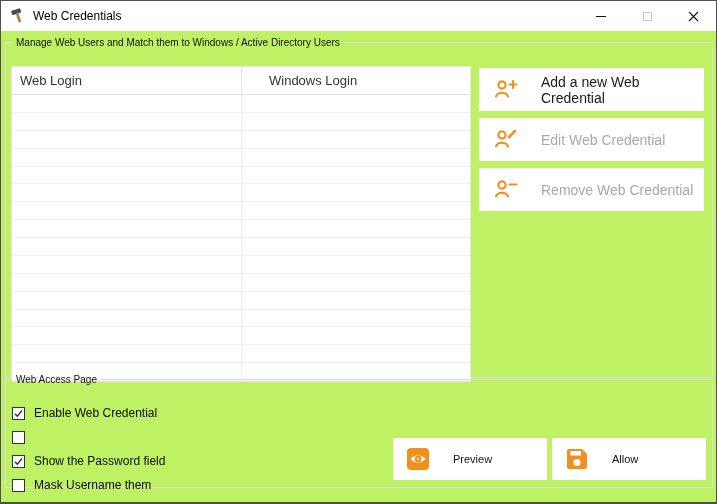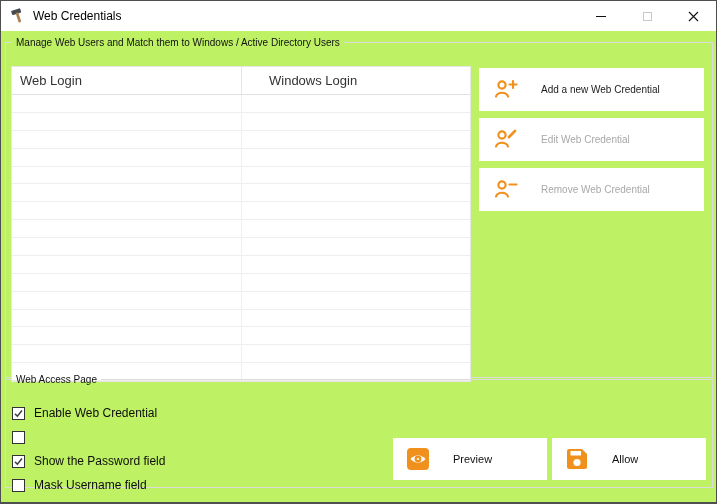--- a/index.html
+++ b/index.html
@@ -44,21 +44,21 @@
   .rows { position:relative; display:flex; flex-direction:column; height:286px; overflow:hidden; }
   .trow { flex:1 1 auto; border-bottom:1px solid #eeeeee; background:#fff; }
   .col-sep { position:absolute; left:229px; top:0; bottom:0; width:1px; background:#eeeeee; }
   
   .side-actions { position:absolute; left:473px; top:20px; width:225px; }
   .side-btn {
     width:225px; height:43px; margin-bottom:7px; background:#ffffff;
     display:flex; align-items:center; padding-left:14px; cursor:default;
   }
   .side-btn .icon { width:26px; height:26px; flex:0 0 auto; }
-  .side-btn .lbl { margin-left:22px; font-size:10px; color:#1a1a1a; }
+  .side-btn .lbl { margin-left:22px; font-size:14px; color:#1a1a1a; }
   .side-btn.disabled .lbl { color:#a8a8a8;text-align:center; }
   
   .checks { position:absolute; left:6px; top:16px; }
   .checkbox-row { display:flex; align-items:center; height:24px; }
   .box {
     width:13px; height:13px; background:#fff; border:1px solid #333;
     display:flex; align-items:center; justify-content:center; flex:0 0 auto;
   }
   .box svg { display:none; }
   .checkbox-row.checked .box svg { display:block; }
@@ -178,21 +178,21 @@
           <svg width="11" height="11" viewBox="0 0 12 12">
               <polyline points="2.2,6.4 4.8,9 9.8,2.8" fill="none" stroke="#3d3d3d" stroke-width="1.6"></polyline>
             </svg>
         </div>
         <span class="clbl">Show the Password field</span>
       </div>
       <div class="checkbox-row">
         <div class="box">
           
         </div>
-        <span class="clbl">Mask Username field</span>
+        <span class="clbl">Mask Username them</span>
       </div>
     </div>
 
     <div class="bottom-actions">
       <div class="action-btn">
         <svg class="icon" viewBox="0 0 26 26">
           <rect x="2" y="2" width="22" height="22" rx="4" fill="#F0911E"></rect>
           <path d="M5.5 13 Q13 5.5 20.5 13 Q13 20.5 5.5 13 Z" fill="#ffffff"></path>
           <circle cx="13" cy="13" r="3.4" fill="#F0911E"></circle>
           <circle cx="13" cy="13" r="1.1" fill="#ffffff"></circle>

